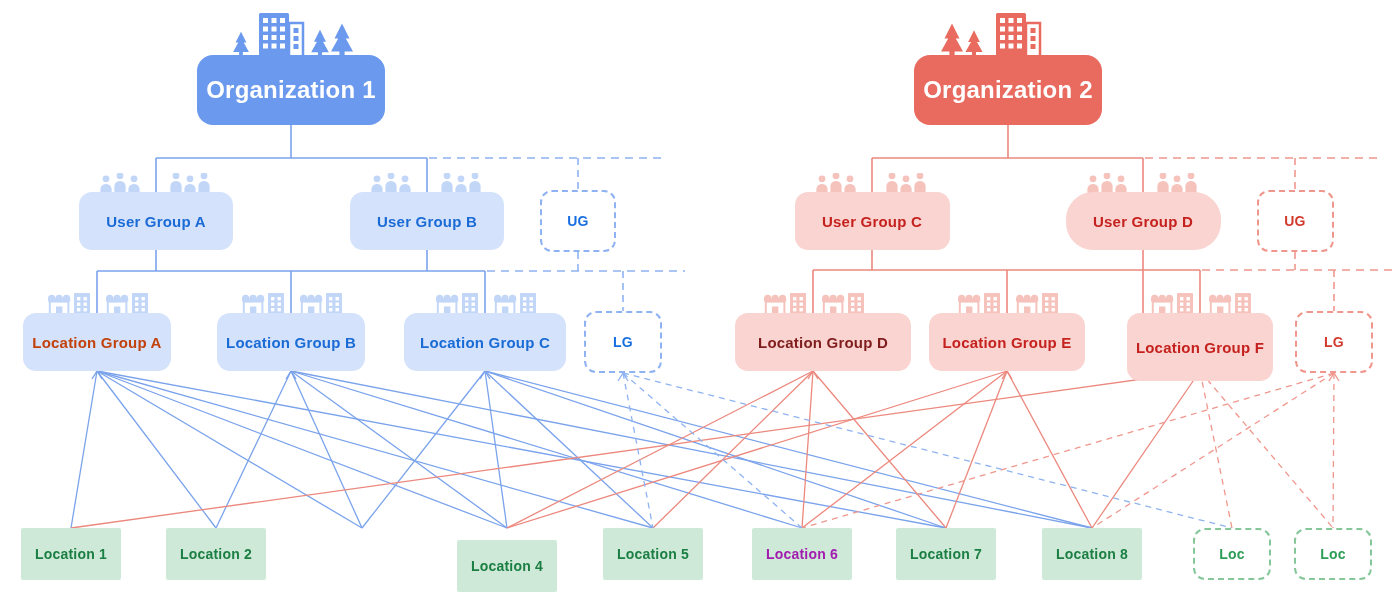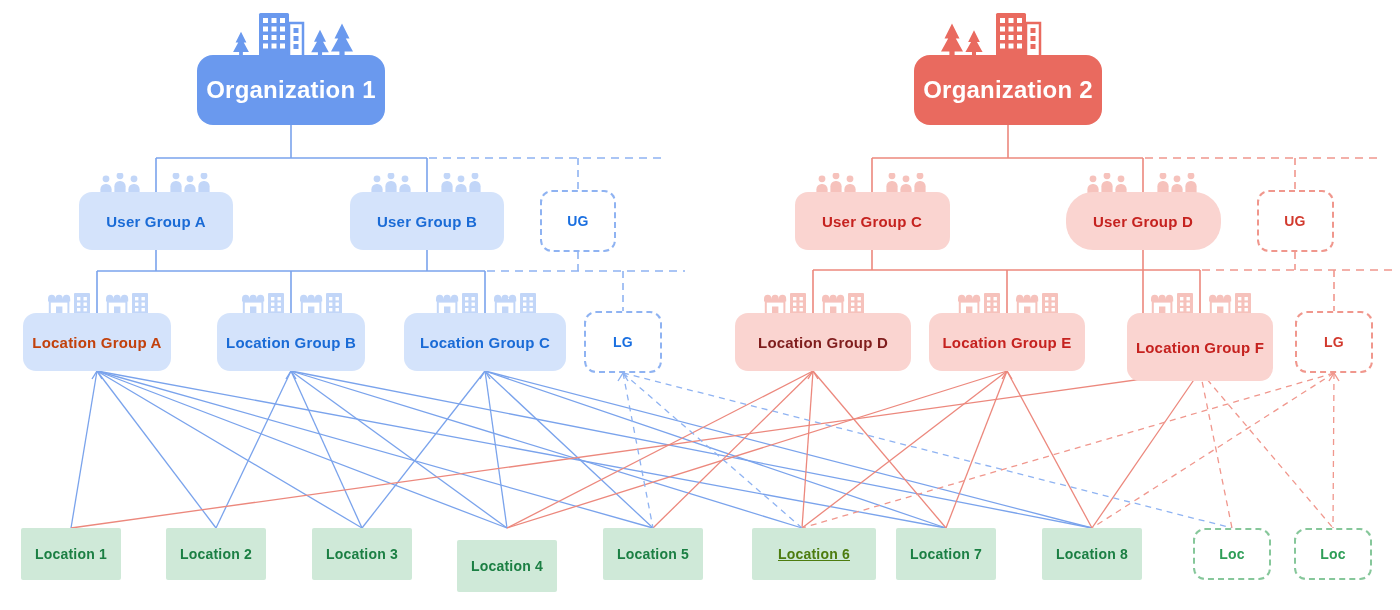--- a/index.html
+++ b/index.html
@@ -349,21 +349,20 @@
         <rect x="113" y="6" width="3.4" height="3.4" fill="#fff"></rect>
         <rect x="113" y="11.5" width="3.4" height="3.4" fill="#fff"></rect>
         <rect x="113" y="17" width="3.4" height="3.4" fill="#fff"></rect>
         <rect x="119.5" y="6" width="3.4" height="3.4" fill="#fff"></rect>
         <rect x="119.5" y="11.5" width="3.4" height="3.4" fill="#fff"></rect>
         <rect x="119.5" y="17" width="3.4" height="3.4" fill="#fff"></rect>
       </svg></div>
     <div class="node placeholder" style="left: 1295px; top: 311px; width: 78px; height: 62px; border: 2px dashed rgb(240, 151, 141); color: rgb(210, 58, 46);">LG</div>
     <div class="node location" style="left: 21px; top: 528px; width: 100px; height: 52px; background: rgb(207, 233, 216); color: rgb(27, 127, 67);">Location 1</div>
     <div class="node location" style="left: 166px; top: 528px; width: 100px; height: 52px; background: rgb(207, 233, 216); color: rgb(27, 127, 67);">Location 2</div>
-    <div class="node location" style="left: 312px; top: 528px; width: 100px; height: 52px; background: rgb(207, 233, 216); color: rgb(27, 127, 67);">Location 3</div>
     <div class="node location" style="left: 457px; top: 528px; width: 100px; height: 52px; background: rgb(207, 233, 216); color: rgb(27, 127, 67); margin-top: 12px;">Location 4</div>
     <div class="node location" style="left: 603px; top: 528px; width: 100px; height: 52px; background: rgb(207, 233, 216); color: rgb(27, 127, 67);">Location 5</div>
-    <div class="node location" style="left: 752px; top: 528px; width: 124px; height: 52px; background: rgb(207, 233, 216); color: #4d7c0f; text-decoration: underline;">Location 6</div>
+    <div class="node location" style="left: 752px; top: 528px; width: 100px; height: 52px; background: rgb(207, 233, 216); color: #a21caf;">Location 6</div>
     <div class="node location" style="left: 896px; top: 528px; width: 100px; height: 52px; background: rgb(207, 233, 216); color: rgb(27, 127, 67);">Location 7</div>
     <div class="node location" style="left: 1042px; top: 528px; width: 100px; height: 52px; background: rgb(207, 233, 216); color: rgb(27, 127, 67);">Location 8</div>
     <div class="node placeholder" style="left: 1193px; top: 528px; width: 78px; height: 52px; border: 2px dashed rgb(134, 199, 154); color: rgb(46, 158, 87);">Loc</div>
     <div class="node placeholder" style="left: 1294px; top: 528px; width: 78px; height: 52px; border: 2px dashed rgb(134, 199, 154); color: rgb(46, 158, 87);">Loc</div>
   </div>
 
 </body></html>

